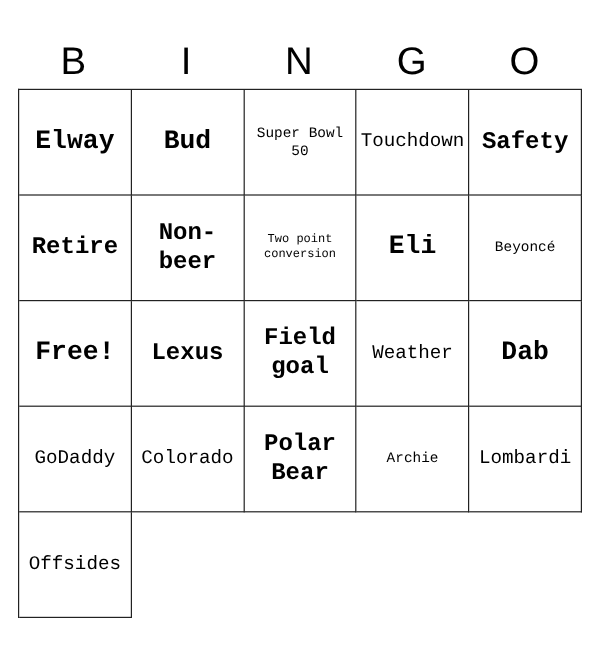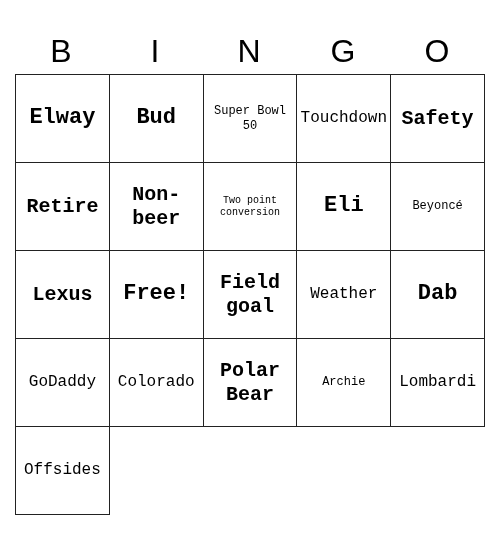--- a/index.html
+++ b/index.html
@@ -91,24 +91,24 @@
       <div class="bingo-cell">
         <span class="cell-text size-xs">Two point conversion</span>
       </div>
       <div class="bingo-cell">
         <span class="cell-text size-xl">Eli</span>
       </div>
       <div class="bingo-cell">
         <span class="cell-text size-md">Beyoncé</span>
       </div>
       <div class="bingo-cell">
-        <span class="cell-text size-lg">Lexus</span>
+        <span class="cell-text size-xl">Free!</span>
       </div>
       <div class="bingo-cell">
-        <span class="cell-text size-xl">Free!</span>
+        <span class="cell-text size-lg">Lexus</span>
       </div>
       <div class="bingo-cell">
         <span class="cell-text size-lg">Field goal</span>
       </div>
       <div class="bingo-cell">
         <span class="cell-text size-sm">Weather</span>
       </div>
       <div class="bingo-cell">
         <span class="cell-text size-xl">Dab</span>
       </div>

